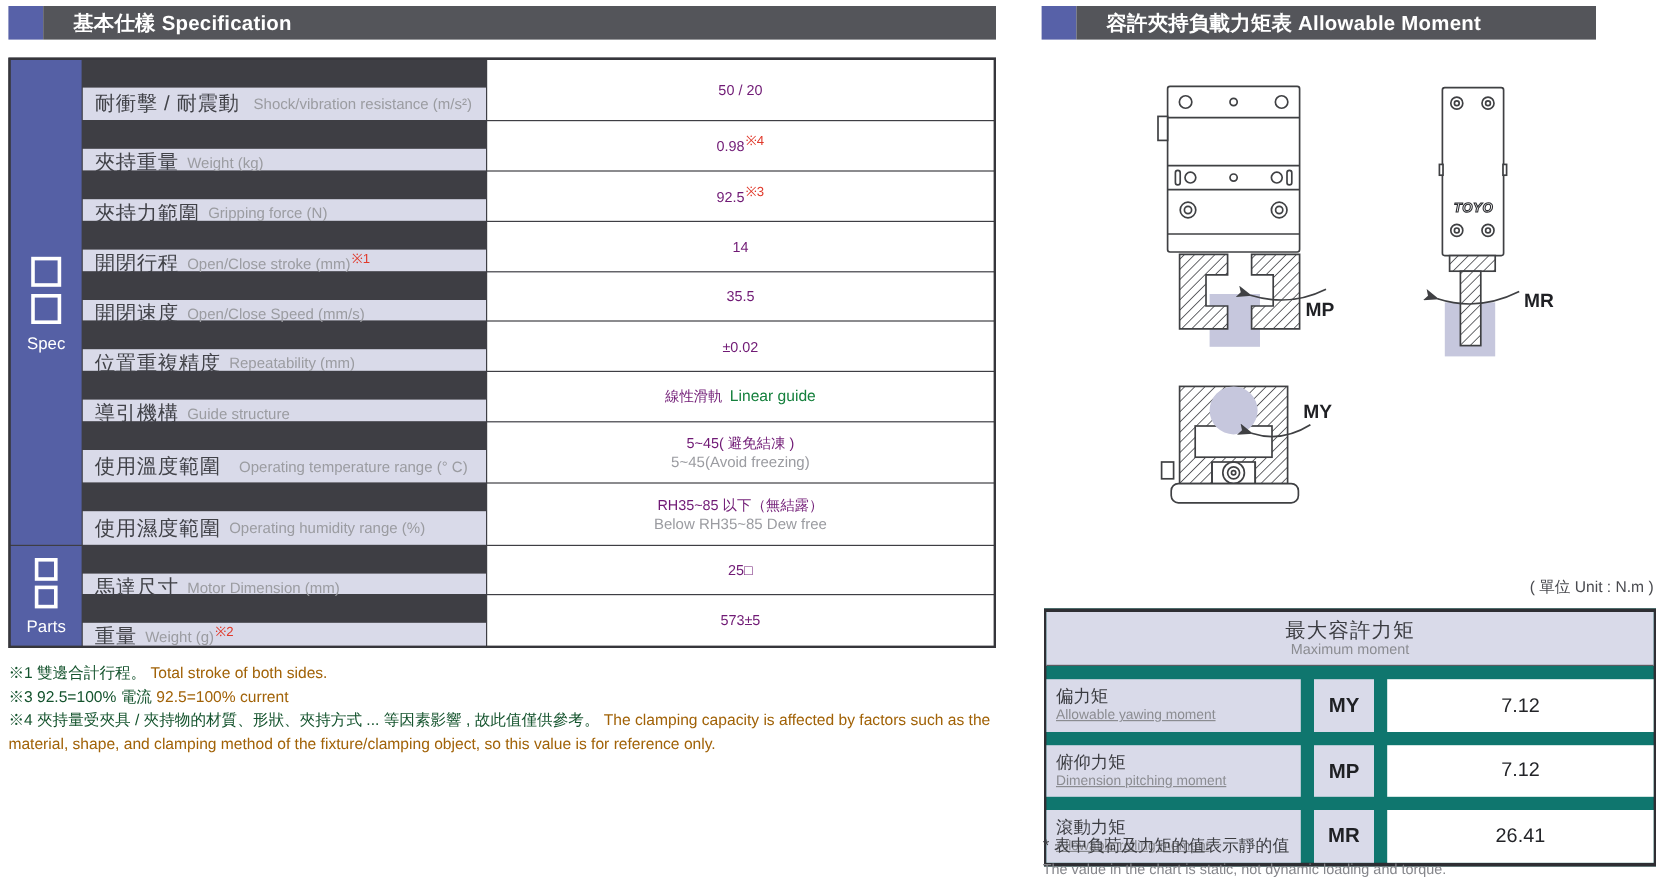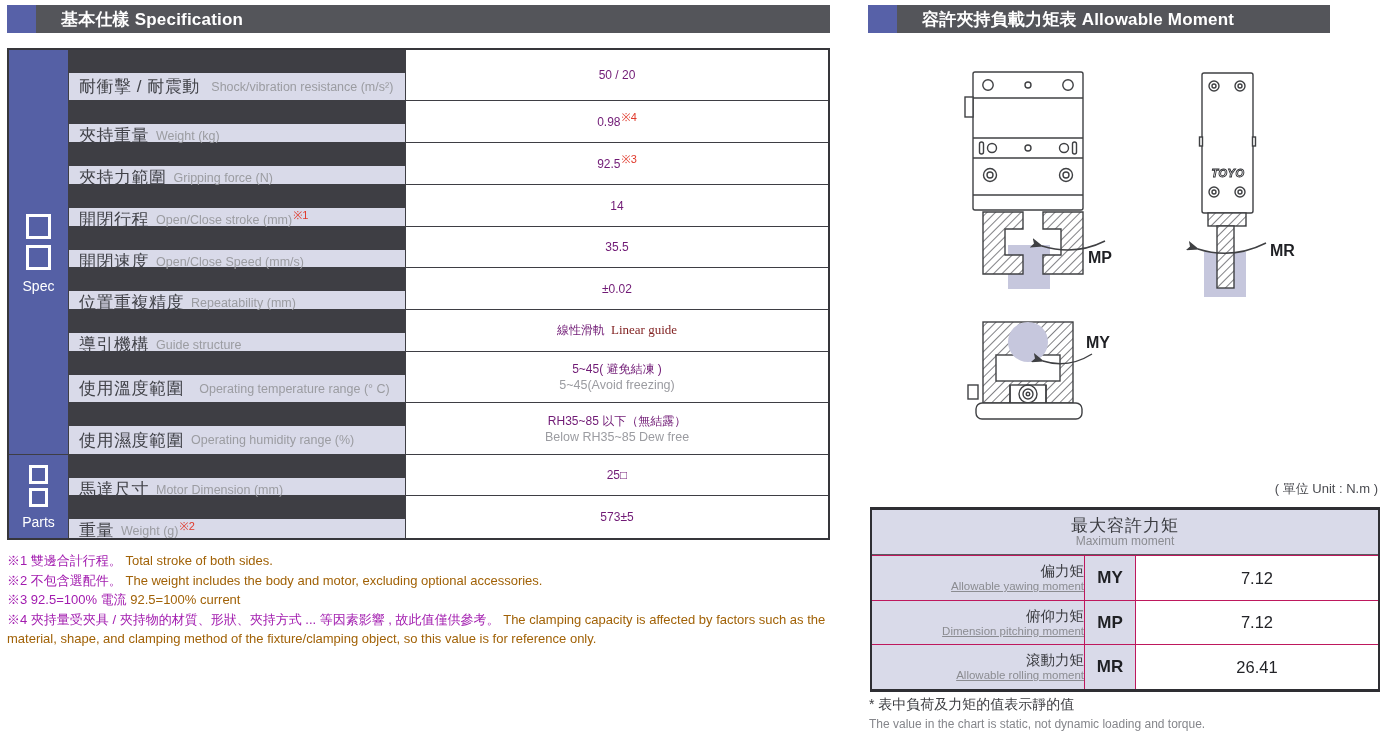--- a/index.html
+++ b/index.html
@@ -27,44 +27,44 @@
   .lbl { background:#d9dae9; display:flex; flex-direction:row; align-items:center; padding-left:10px; flex-wrap:wrap;margin-top:23px; }
   .lbl .zh { font-size:17px; color:#414248; letter-spacing:0.5px; }
   .lbl .en { font-size:12.5px; color:#9b9ca1; margin-left:7px; }
   .lbl.stack { flex-direction:column; align-items:flex-start; justify-content:center; }
   .lbl.stack .zh { line-height:19px; }
   .lbl.stack .en { margin-left:0; line-height:14px; }
   .note { color:#e0392b; font-size:11px; vertical-align:super; position:relative; top:-5px; margin-left:1px; }
   .val { background:#fff; display:flex; flex-direction:column; align-items:center; justify-content:center; }
   .val .v { font-size:12px; color:#701a75; }
   .val .vrow { display:flex; align-items:baseline; }
-  .val .ven { font-size:13px; color:#7f1d1d; margin-left:6px;font-family:Liberation Serif, serif; }
+  .val .ven { font-size:13px; color:#15803d; margin-left:6px; }
   .val .vsub { font-size:12.5px; color:#9b9ca1; line-height:15px; }
 
   
   .footnotes { position:absolute; left:7px; top:551px; width:840px; }
   .footnotes p { font-size:13px; line-height:19.5px; }
-  .fr { color:#a21caf; }
+  .fr { color:#14532d; }
   .fg { color:#a16207; }
 
   
   .diagram-svg { position:absolute; left:940px; top:55px; }
 
   
   .unit-label { position:absolute; left:1080px; top:480px; width:298px; text-align:right;
     font-size:13px; color:#4a4b50; }
   .moment-table { position:absolute; left:870px; top:507px; width:510px;
     display:grid; grid-template-columns:212px 50px 1fr;
-    grid-template-rows:45px 44px 43px 44px; gap:1px;
-    background:#be185d; border:2px solid #2e2e33; border-top-width:3px; border-bottom-width:3px; }
+    grid-template-rows:45px 44px 43px 44px; gap:11px;
+    background:#0f766e; border:2px solid #2e2e33; border-top-width:3px; border-bottom-width:3px; }
   .m-head { grid-column:1 / 4; background:#d9dae9; display:flex; flex-direction:column;
     align-items:center; justify-content:center; border-bottom:1px solid #5a5a60; }
   .m-head .zh { font-size:17px; color:#3b3c41; letter-spacing:1px; line-height:19px; }
   .m-head .en { font-size:12px; color:#8b8c91; line-height:13px; }
-  .m-lbl { background:#d9dae9; display:flex; flex-direction:column; justify-content:center; padding-left:8px;text-align:right; }
+  .m-lbl { background:#d9dae9; display:flex; flex-direction:column; justify-content:center; padding-left:8px; }
   .m-lbl .zh { font-size:14.5px; color:#3b3c41; line-height:17px; }
   .m-lbl .en { font-size:11.5px; color:#8b8c91; line-height:13px;text-decoration:underline; }
   .m-sym { background:#d9dae9; display:flex; align-items:center; justify-content:center;
     font-size:17px; font-weight:bold; color:#1f2024; }
   .m-val { background:#fff; display:flex; align-items:center; justify-content:center;
     font-size:16.5px; color:#232428; }
 
   .m-footnote { position:absolute; left:869px; top:694px; width:512px; }
   .m-footnote .zh { font-size:14px; color:#3b3c40; line-height:20px; display:block; }
   .m-footnote .en { font-size:12px; color:#85868b; line-height:20px; display:block; }
@@ -188,21 +188,20 @@
       <span class="en">Weight (g)</span>
       <sup class="note">※2</sup>
     </div>
     <div class="val">
         <span class="v">573±5</span>
       </div>
   </div>
 
   <div class="footnotes">
     <p><span class="fr">※1 雙邊合計行程。</span> <span class="fg">Total stroke of both sides.</span></p>
-    <p><span class="fr">※2 不包含選配件。</span> <span class="fg">The weight includes the body and motor, excluding optional accessories.</span></p>
     <p><span class="fr">※3 92.5=100% 電流</span> <span class="fg">92.5=100% current</span></p>
     <p><span class="fr">※4 夾持量受夾具 / 夾持物的材質、形狀、夾持方式 ... 等因素影響 , 故此值僅供參考。</span> <span class="fg">The clamping capacity is affected by factors such as the material, shape, and clamping method of the fixture/clamping object, so this value is for reference only.</span></p>
   </div>
 
   <div class="sec-header" style="left:868px; top:5px; width:462px;">
     <div class="accent"></div>
     <div class="bar">容許夾持負載力矩表 Allowable Moment</div>
   </div>
 
   <svg class="diagram-svg" width="400" height="415" viewBox="0 0 400 415">

